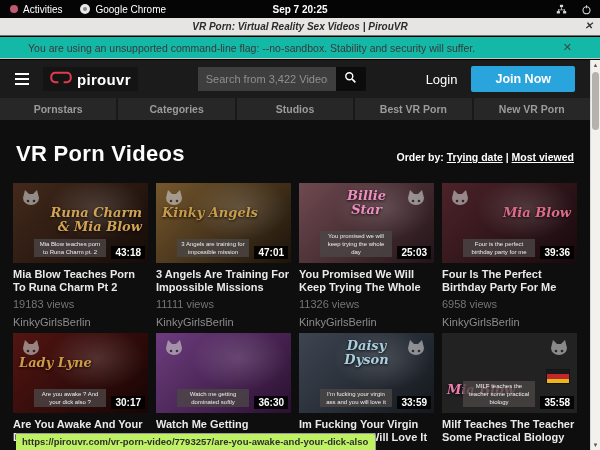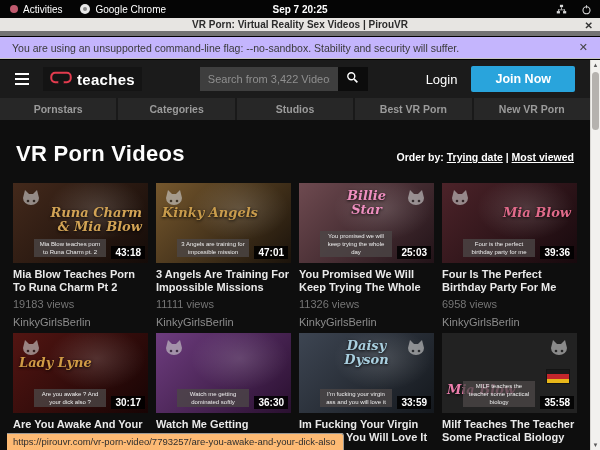--- a/index.html
+++ b/index.html
@@ -15,29 +15,29 @@
   .dot-icon { width:8px; height:8px; border-radius:50%; background:#c05a6e; display:inline-block; }
   .chrome-icon { width:10px; height:10px; border-radius:50%; background:#e8e8e8;
                  display:inline-flex; align-items:center; justify-content:center; }
   .chrome-icon i { width:4px; height:4px; border-radius:50%; background:#8a8a8a; }
   .sys-clock { position:absolute; left:50%; transform:translateX(-50%); font-weight:bold; }
   .sys-right { margin-left:auto; margin-right:8px; display:flex; gap:14px; align-items:center; }
   .sys-right svg { display:block; }
 
   
   .titlebar { position:absolute; top:18px; left:0; right:0; height:18px; background:#e7e5e2;
-              border-bottom:5px solid #737373; display:flex; align-items:center;
-              justify-content:center; font-size:10px; font-weight:bold; color:#2c2c2c; }
+              border-bottom:1px solid #737373; display:flex; align-items:center;
+              justify-content:center; font-size:10px; font-weight:bold; color:#2c2c2c;font-style:italic; }
   .titlebar .win-close { position:absolute; right:7px; top:2px; font-size:10px; color:#333;
                          font-weight:bold; cursor:default; }
 
   
-  .infobar { position:absolute; top:37px; left:0; right:0; height:22px; background:#c4b5fd;
+  .infobar { position:absolute; top:37px; left:0; right:0; height:22px; background:#14b8a6;
              border-bottom:1px solid #c7c5c1; display:flex; align-items:center;
-             padding:0 12px; font-size:10.5px; color:#3a3a3a; }
+             padding:0 28px; font-size:10.5px; color:#3a3a3a; }
   .infobar .bar-close { margin-left:auto; font-size:11px; color:#444; }
 
   
   .viewport { position:absolute; top:60px; left:0; right:0; bottom:0; background:#0e0e0e; }
   .page { position:absolute; top:0; left:0; right:10px; bottom:0; overflow:hidden; }
 
   
   .scrollbar { position:absolute; top:0; right:0; bottom:0; width:10px; background:#f2f1ee;
                border-left:1px solid #d8d6d2; }
   .sb-arrow { position:absolute; left:0; width:100%; height:10px; font-size:6px; color:#5a5a5a;
@@ -98,24 +98,24 @@
   .flag { position:absolute; right:7px; top:36px; width:24px; height:15px; display:flex;
           flex-direction:column; border:1px solid rgba(0,0,0,.4); }
   .flag i { flex:1; } .flag i:nth-child(1){background:#1a1a1a;} .flag i:nth-child(2){background:#c3262c;}
   .flag i:nth-child(3){background:#e8b71a;}
   .vtitle { margin-top:5px; height:25px; overflow:hidden; font-size:11px; font-weight:bold;
             color:#e9e9e9; line-height:1.15; }
   .views { margin-top:5px; font-size:11px; color:#757575; }
   .studio { margin-top:6px; font-size:11px; color:#8c8c8c; cursor:pointer; }
 
   
-  .statusbar { position:absolute; left:7px; bottom:0; z-index:6; background:#fdba74;
+  .statusbar { position:absolute; left:16px; bottom:0; z-index:6; background:#bef264;
                border:1px solid #9c9a96; border-left:none; border-bottom:none;
                border-top-right-radius:3px; padding:2px 7px 3px 6px; font-size:9.5px;
-               color:#2e2e2e; white-space:nowrap; }
+               color:#2e2e2e; white-space:nowrap;font-weight:bold; }
 </style>
 </head>
 <body>
 
 <div class="desktop">
 
   <div class="sysbar">
     <div class="sys-left">
       <span class="sys-item">
         <span class="dot-icon"></span>
@@ -171,21 +171,21 @@
             <i></i>
             <i></i>
           </span>
         <span class="logo">
           <span>
             <svg width="22" height="13" viewBox="0 0 26 15">
                 <rect x="1.5" y="2" width="23" height="11" rx="4.5" fill="none" stroke="#e23b4e" stroke-width="2.4"></rect>
                 <circle cx="13" cy="13" r="3.2" fill="#141414"></circle>
               </svg>
           </span>
-          <span class="logo-text">teaches</span>
+          <span class="logo-text">pirouvr</span>
         </span>
         <span class="spacer"></span>
         <span class="searchwrap">
           <input class="search-input" type="text" placeholder="Search from 3,422 Videos" style="">
           <button class="search-btn">
             <span>
               <svg width="13" height="13" viewBox="0 0 16 16">
                   <circle cx="6.5" cy="6.5" r="4.3" fill="none" stroke="#fff" stroke-width="1.7"></circle>
                   <line x1="10" y1="10" x2="14" y2="14" stroke="#fff" stroke-width="1.9"></line>
                 </svg>

